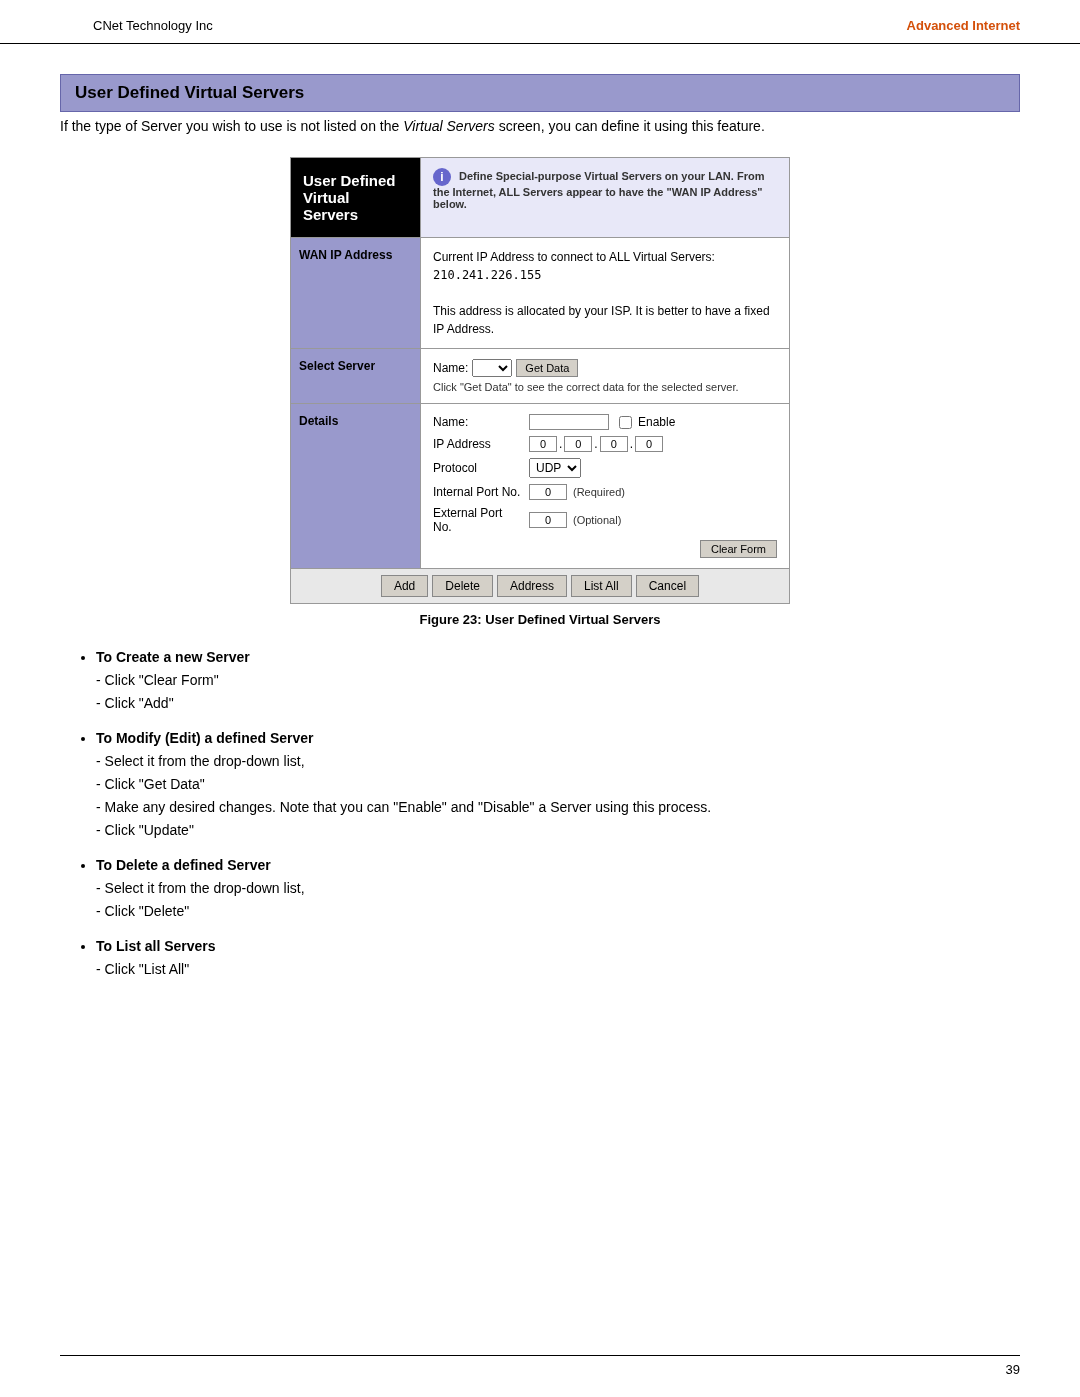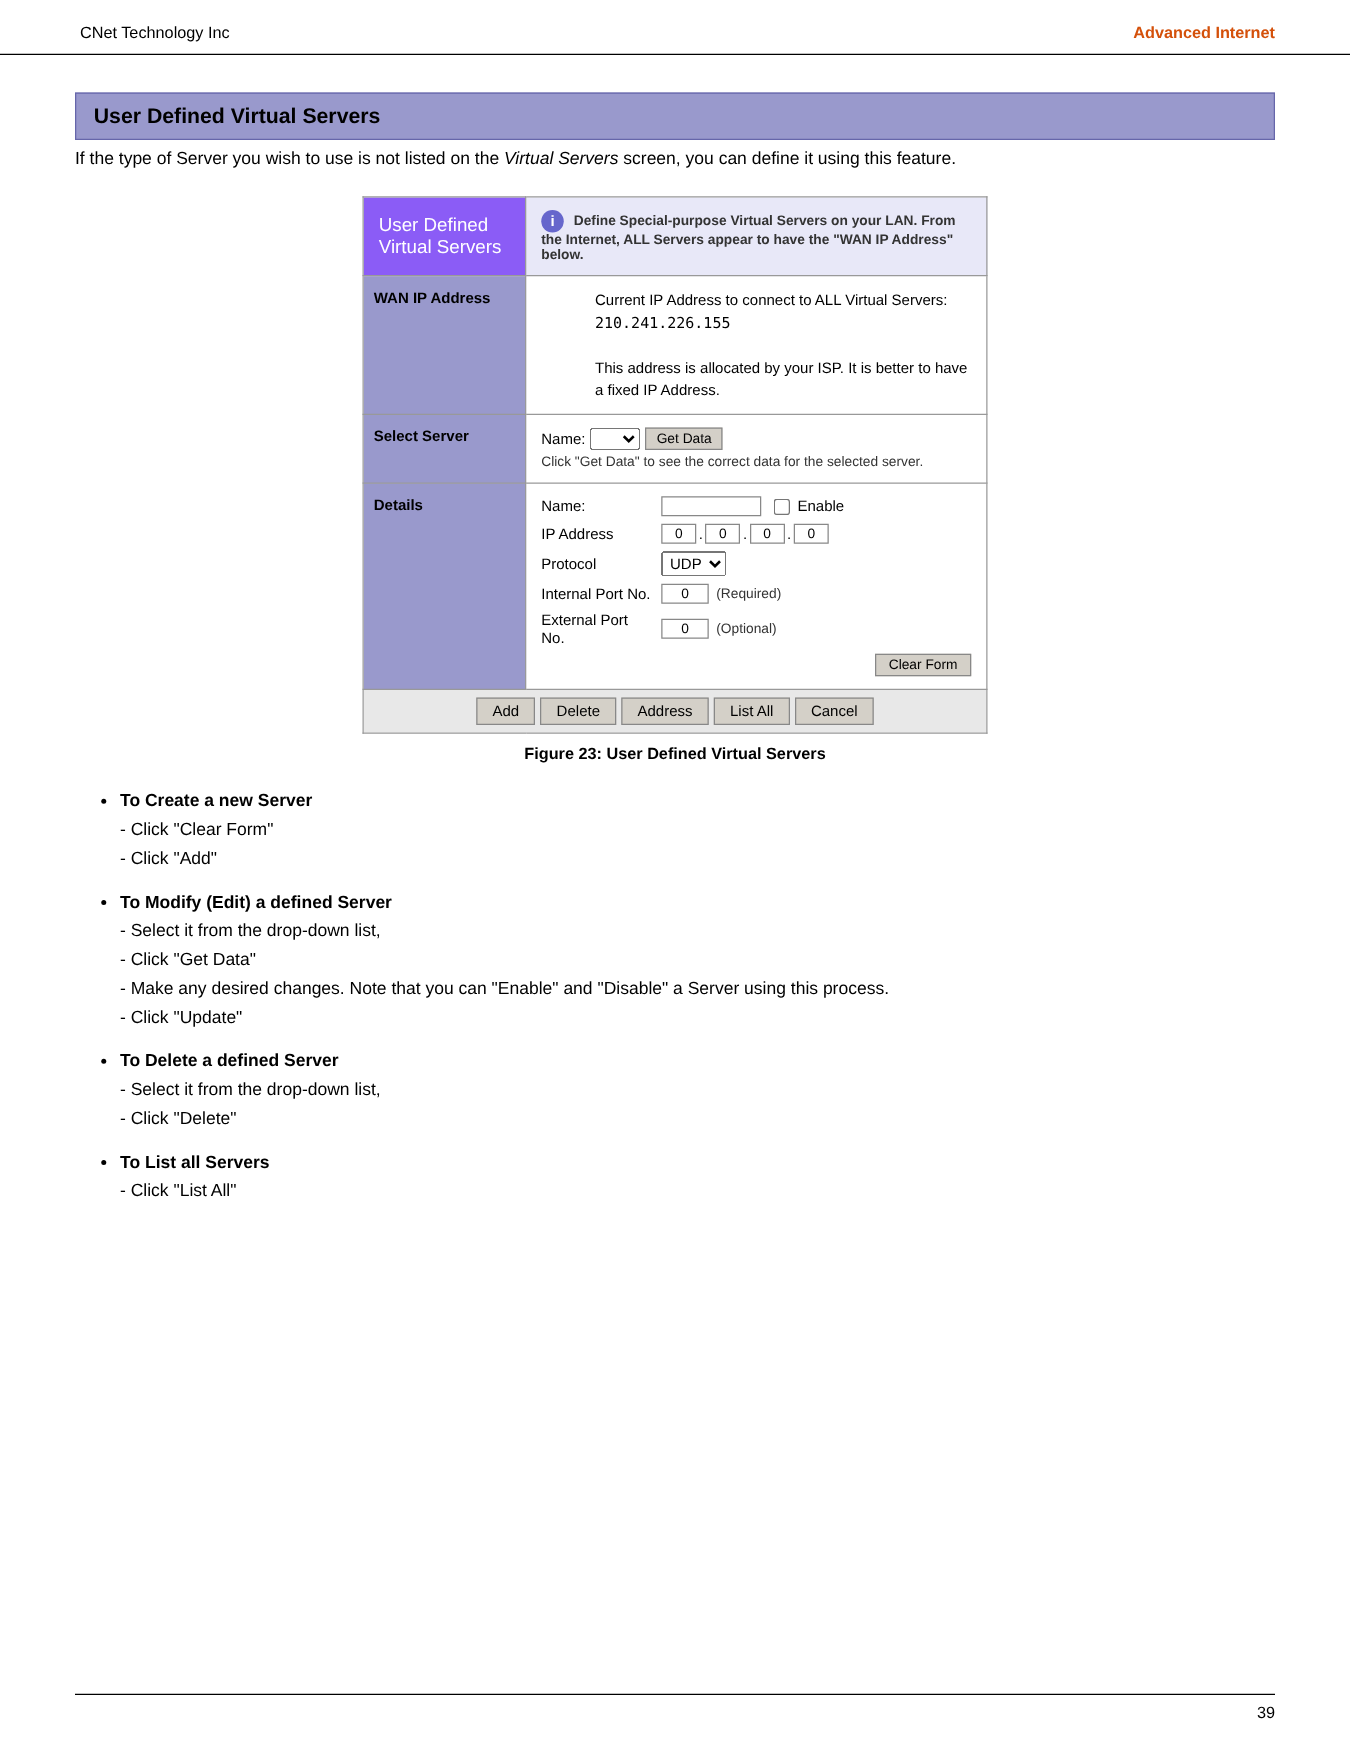--- a/index.html
+++ b/index.html
@@ -10,21 +10,21 @@
       font-family: Arial, sans-serif;
       font-size: 14px;
       color: #000;
       position: relative;
     }
 
     
     .page-header {
       display: flex;
       justify-content: space-between;
-      padding: 18px 60px 10px 64px;
+      padding: 18px 60px 10px 93px;
       border-bottom: 1px solid #000;
       font-size: 13px;
     }
     .page-header .company { color: #000; }
     .page-header .section { color: #d4500a; font-weight: bold; }
 
     
     .content {
       padding: 30px 60px 60px 60px;
     }
@@ -62,23 +62,23 @@
       border-collapse: collapse;
       font-size: 12px;
     }
     .ui-table td {
       border: 1px solid #999;
       vertical-align: top;
     }
 
     
     .ui-header-left {
-      background: #8b5cf6;
+      background: #000000;
       color: #fff;
-      font-weight: normal;
+      font-weight: bold;
       font-size: 15px;
       padding: 14px 12px;
       width: 130px;
       vertical-align: middle;
     }
     .ui-header-right {
       background: #e8e8f8;
       padding: 10px 12px;
       font-size: 11px;
       font-weight: bold;
@@ -114,21 +114,20 @@
     
     .content-cell {
       background: #fff;
       padding: 10px 12px;
       font-size: 12px;
     }
 
     .wan-ip {
       color: #000;
       line-height: 1.5;
-      margin-left: 43px;
     }
     .ip-address {
       font-family: monospace;
       font-size: 12px;
     }
 
     
     .select-server-content {
       display: flex;
       flex-direction: column;

